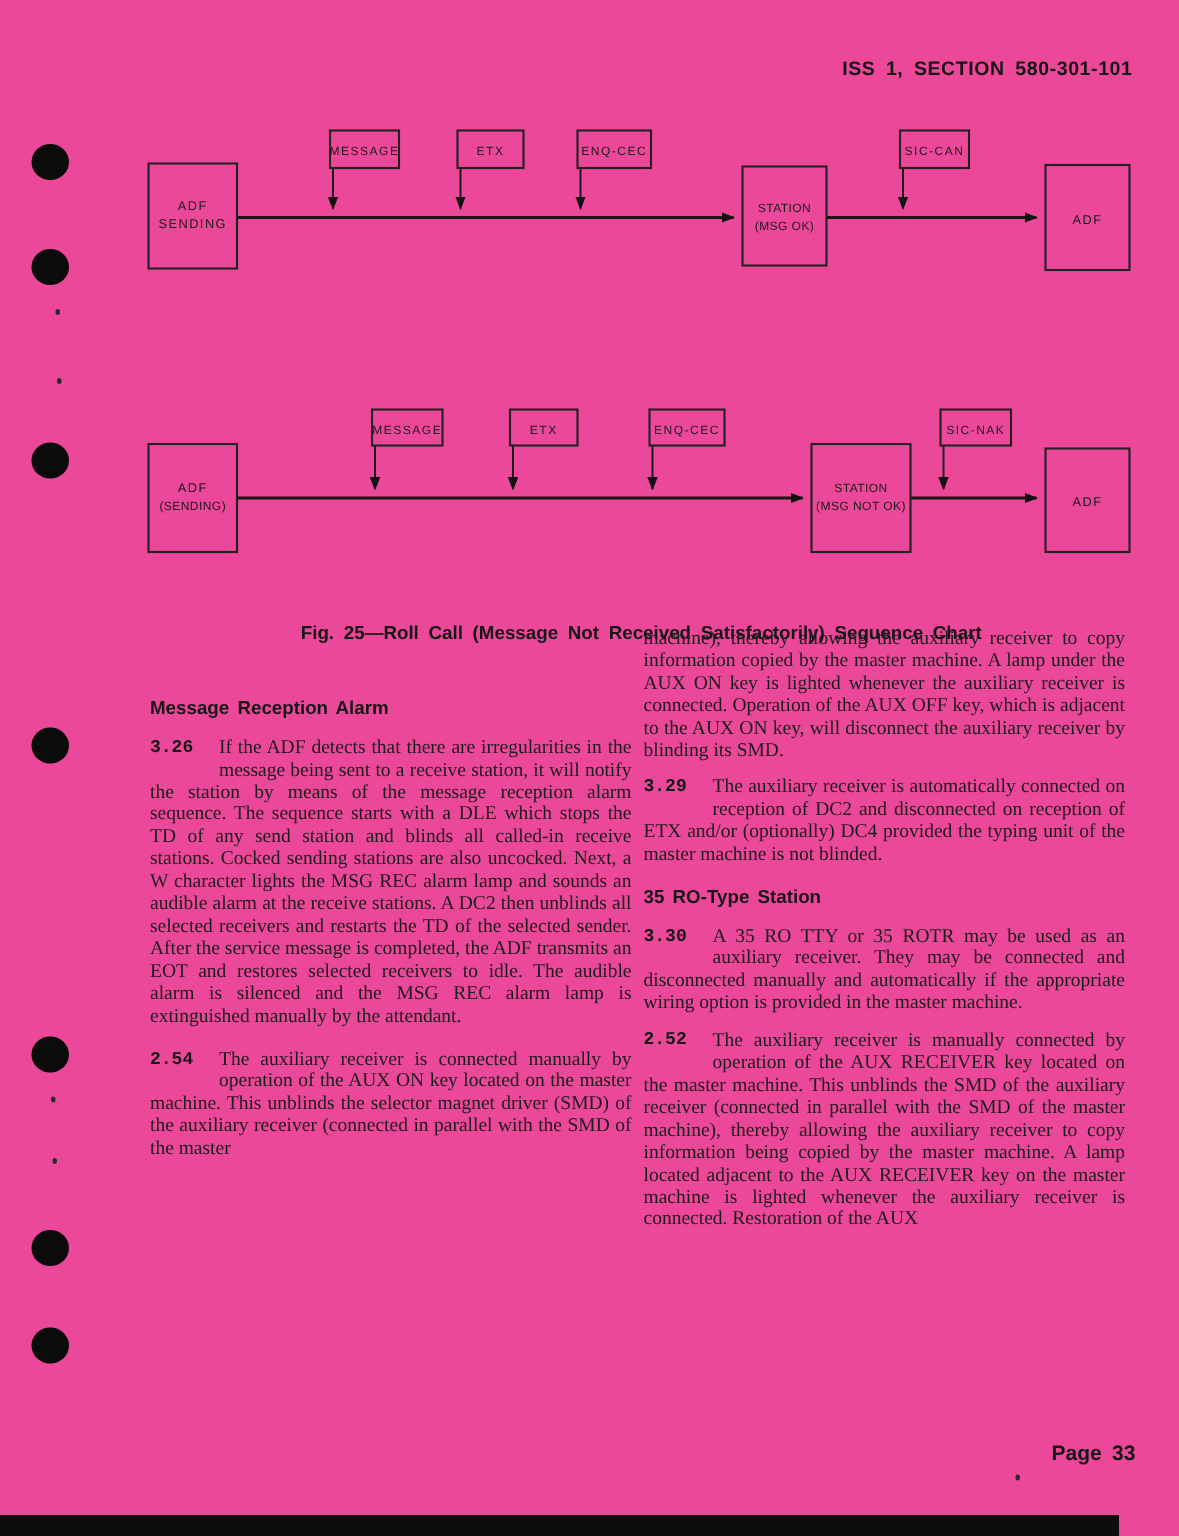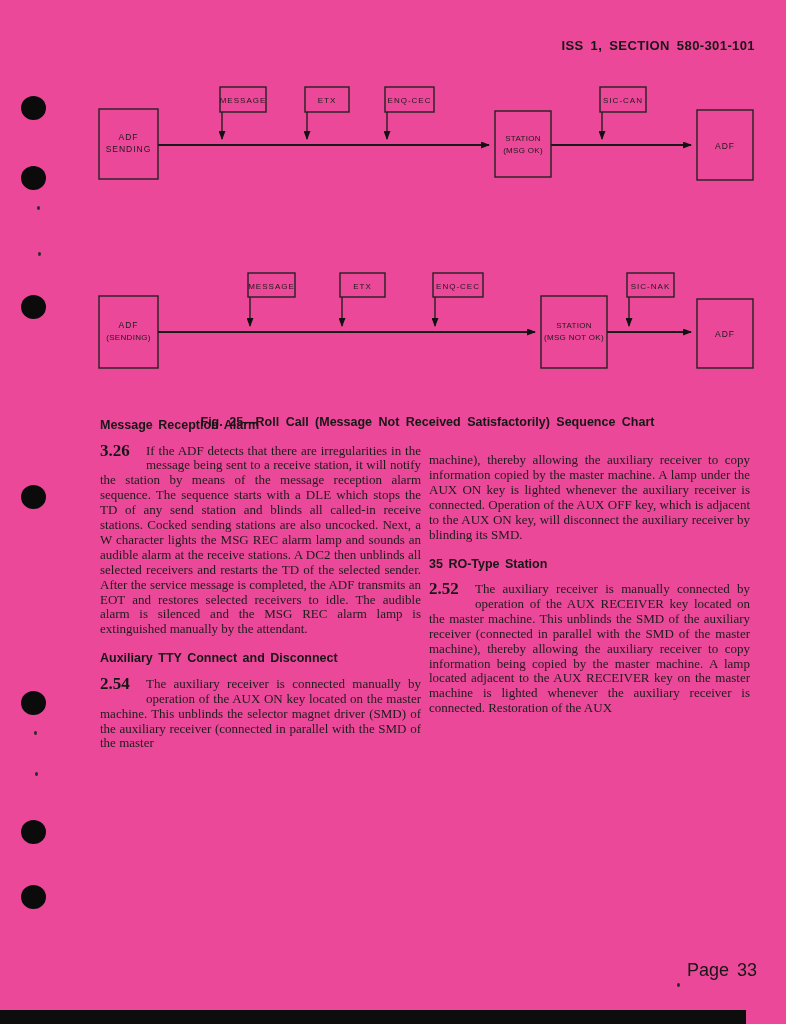--- a/index.html
+++ b/index.html
@@ -12,22 +12,22 @@
   .bdot { position:absolute; left:21px; width:25px; height:24px; border-radius:50%; background:#0b0b0b; }
   .speck { position:absolute; width:3px; height:4px; background:#2a2a2a; border-radius:50%; }
   
   .doc-header {
     position:absolute; top:38px; right:31px;
     font-family:"Liberation Sans", sans-serif; font-weight:bold;
     font-size:13px; letter-spacing:.4px; word-spacing:3px; color:#161616;
   }
   .page-num {
     position:absolute; top:960px; right:29px;
-    font-family:"Liberation Sans", sans-serif; font-weight:normal;
-    font-size:18px; word-spacing:3px; color:#161616;
+    font-family:"Liberation Sans", sans-serif; font-weight:bold;
+    font-size:14px; word-spacing:3px; color:#161616;
   }
   .bottom-bar { position:absolute; left:0; top:1010px; width:746px; height:14px; background:#0d0d0d; }
   
   .figure { position:absolute; left:95px; width:665px; height:105px; }
   .fig24 { top:80px; }
   .fig25 { top:268px; }
   .boxrect { fill:none; stroke:#222; stroke-width:1.4; }
   .flow { stroke:#191919; stroke-width:2; }
   .drop { stroke:#191919; stroke-width:1.3; }
   .boxlbl { font-family:"Liberation Sans", sans-serif; font-size:8.5px; letter-spacing:1px; fill:#1a1a1a; }
@@ -45,22 +45,22 @@
   .col { width:321px; font-size:13px; line-height:14.9px; text-align:justify; }
   .shead {
     font-family:"Liberation Sans", sans-serif; font-weight:bold;
     font-size:12.5px; line-height:15.5px; word-spacing:2px; color:#161616;
     margin:14px 0 10px 0; text-align:left;
   }
   .shead.first { margin-top:1px; }
   .para { position:relative; margin:0 0 10px 0; }
   .para:last-child { margin-bottom:0; }
   .pnum {
-    position:absolute; left:0; top:0; font-family:Liberation Serif, serif;
-    font-weight:bold; font-size:17px; line-height:14.9px; color:#161616;
+    position:absolute; left:0; top:0; font-family:Liberation Mono, monospace;
+    font-weight:bold; font-size:12px; line-height:14.9px; color:#161616;
   }
   .indent-spacer { float:left; width:46px; height:29px; }
   .cont { margin:1px 0 10px 0; }
 </style>
 </head>
 <body>
 
 <div class="page">
 
   <div class="bdot" style="top:96px"></div>
@@ -161,37 +161,46 @@
     <div class="col">
       <div class="shead first">
         <div>Message Reception Alarm</div>
       </div>
       <p class="para">
         <span class="pnum">3.26</span>
         <span class="indent-spacer"></span>
         <span>If the ADF detects that there are irregularities in the message being sent to a receive station, it will notify the station by means of the message reception alarm sequence.  The sequence starts with a DLE which stops the TD of any send station and blinds all called-in receive stations.  Cocked sending stations are also uncocked.  Next, a W character lights the MSG REC alarm lamp and sounds an audible alarm at the receive stations.  A DC2 then unblinds all selected receivers and restarts the TD of the selected sender.  After the service message is completed, the ADF transmits an EOT and restores selected receivers to idle.  The audible alarm is silenced and the MSG REC alarm lamp is extinguished manually by the attendant.</span>
       </p>
       <div class="shead">
-        <div>Auxiliary TTY Connect and Disconnect</div>
       </div>
       <p class="para">
         <span class="pnum">2.54</span>
         <span class="indent-spacer"></span>
         <span>The auxiliary receiver is connected manually by operation of the AUX ON key located on the master machine.  This unblinds the selector magnet driver (SMD) of the auxiliary receiver (connected in parallel with the SMD of the master</span>
       </p>
     </div>
 
     <div class="col">
       <p class="para cont">
         <span>machine), thereby allowing the auxiliary receiver to copy information copied by the master machine. A lamp under the AUX ON key is lighted whenever the auxiliary receiver is connected.  Operation of the AUX OFF key, which is adjacent to the AUX ON key, will disconnect the auxiliary receiver by blinding its SMD.</span>
       </p>
+      <p class="para">
+        <span class="pnum">3.29</span>
+        <span class="indent-spacer"></span>
+        <span>The auxiliary receiver is automatically connected on reception of DC2 and disconnected on reception of ETX and/or (optionally) DC4 provided the typing unit of the master machine is not blinded.</span>
+      </p>
       <div class="shead">
         <div>35 RO-Type Station</div>
       </div>
       <p class="para">
+        <span class="pnum">3.30</span>
+        <span class="indent-spacer"></span>
+        <span>A 35 RO TTY or 35 ROTR may be used as an auxiliary receiver.  They may be connected and disconnected manually and automatically if the appropriate wiring option is provided in the master machine.</span>
+      </p>
+      <p class="para">
         <span class="pnum">2.52</span>
         <span class="indent-spacer"></span>
         <span>The auxiliary receiver is manually connected by operation of the AUX RECEIVER key located on the master machine.  This unblinds the SMD of the auxiliary receiver (connected in parallel with the SMD of the master machine), thereby allowing the auxiliary receiver to copy information being copied by the master machine.  A lamp located adjacent to the AUX RECEIVER key on the master machine is lighted whenever the auxiliary receiver is connected.  Restoration of the AUX</span>
       </p>
     </div>
   </div>
 
   <div class="page-num">Page 33</div>
   <div class="bottom-bar"></div>
 

